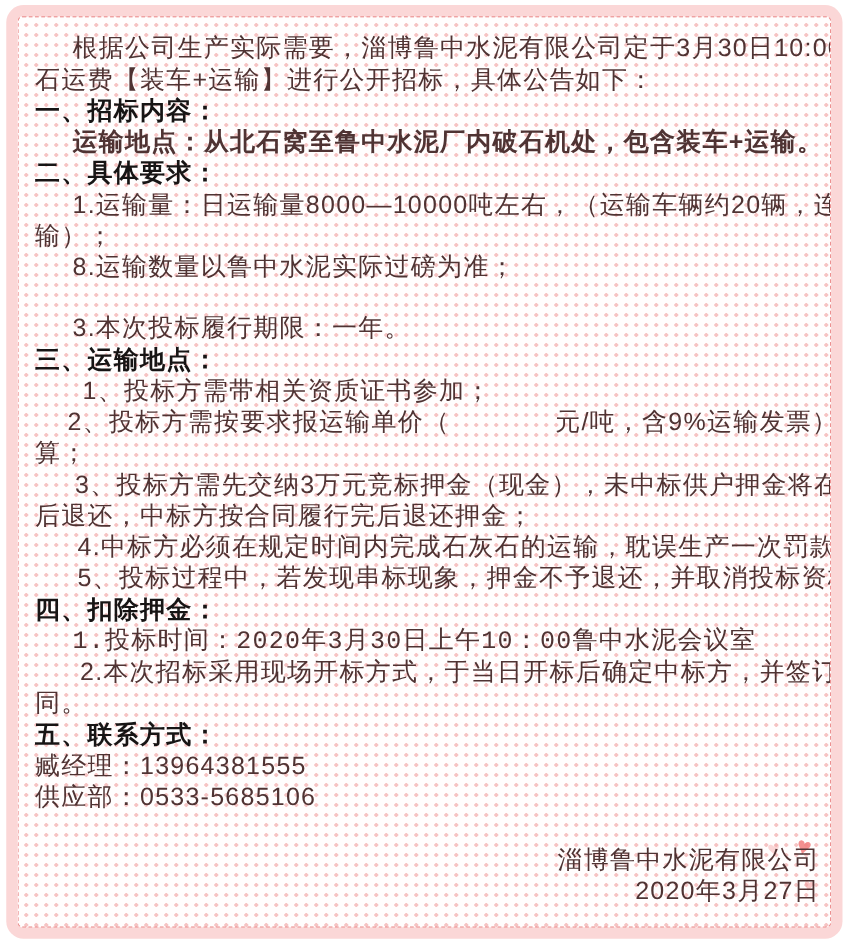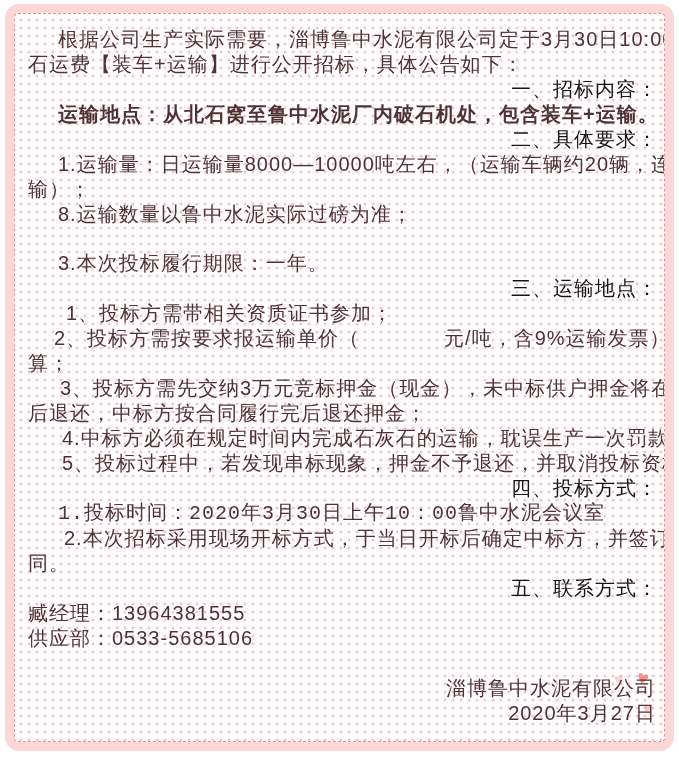--- a/index.html
+++ b/index.html
@@ -37,23 +37,22 @@
     font-size: 20px;
     line-height: 25px;
     min-height: 25px;
     white-space: nowrap;
     letter-spacing: 1px;
     color: #4f3333;
     position: relative;
     z-index: 1;
   }
   .line.bold {
-    font-weight: normal;
+    font-weight: bold;
     color: #171414;
-    text-align: right;
   }
   .line.right {
     text-align: right;
     padding-right: 2px;
   }
   .heart {
     position: absolute;
     z-index: 0;
     line-height: 1;
     pointer-events: none;
@@ -76,21 +75,21 @@
           <div class="line" style="padding-left: 30px;">8.运输数量以鲁中水泥实际过磅为准；</div>
           <div class="line" style="padding-left: 30px; margin-top: 24px;">3.本次投标履行期限：一年。</div>
           <div class="line bold">三、运输地点：</div>
           <div class="line" style="padding-left: 38px;">1、投标方需带相关资质证书参加；</div>
           <div class="line" style="padding-left: 26px;">2、投标方需按要求报运输单价（　　　　元/吨，含9%运输发票），一月一结</div>
           <div class="line">算；</div>
           <div class="line" style="padding-left: 32px;">3、投标方需先交纳3万元竞标押金（现金），未中标供户押金将在竞标结束</div>
           <div class="line">后退还，中标方按合同履行完后退还押金；</div>
           <div class="line" style="padding-left: 34px;">4.中标方必须在规定时间内完成石灰石的运输，耽误生产一次罚款2000元，</div>
           <div class="line" style="padding-left: 34px;">5、投标过程中，若发现串标现象，押金不予退还，并取消投标资格。</div>
-          <div class="line bold">四、投标方式：</div>
+          <div class="line bold">四、扣除押金：</div>
           <div class="line" style="padding-left: 30px; font-family: Liberation Mono, monospace;">1.投标时间：2020年3月30日上午10：00鲁中水泥会议室</div>
           <div class="line" style="padding-left: 36px;">2.本次招标采用现场开标方式，于当日开标后确定中标方，并签订运输合</div>
           <div class="line">同。</div>
           <div class="line bold">五、联系方式：</div>
           <div class="line">臧经理：13964381555</div>
           <div class="line">供应部：0533-5685106</div>
           <div class="line"></div>
           <div class="line right">淄博鲁中水泥有限公司</div>
           <div class="line right">2020年3月27日</div>
         </div>

